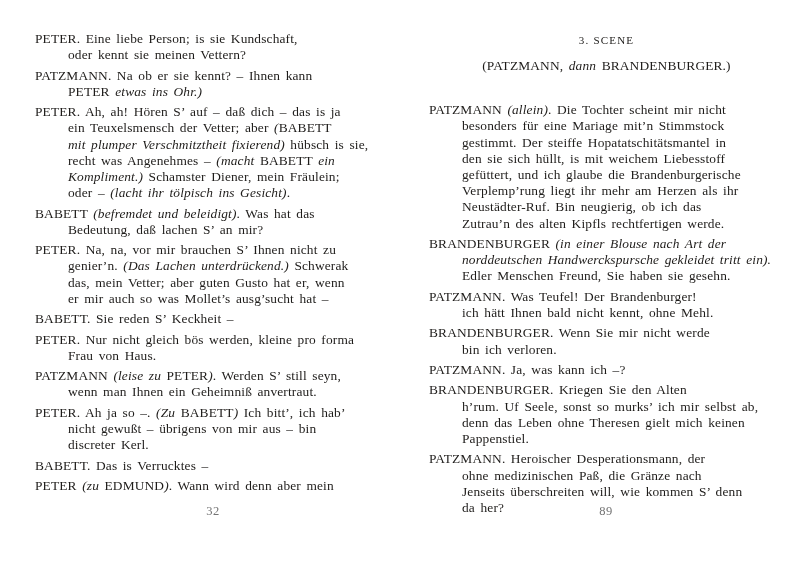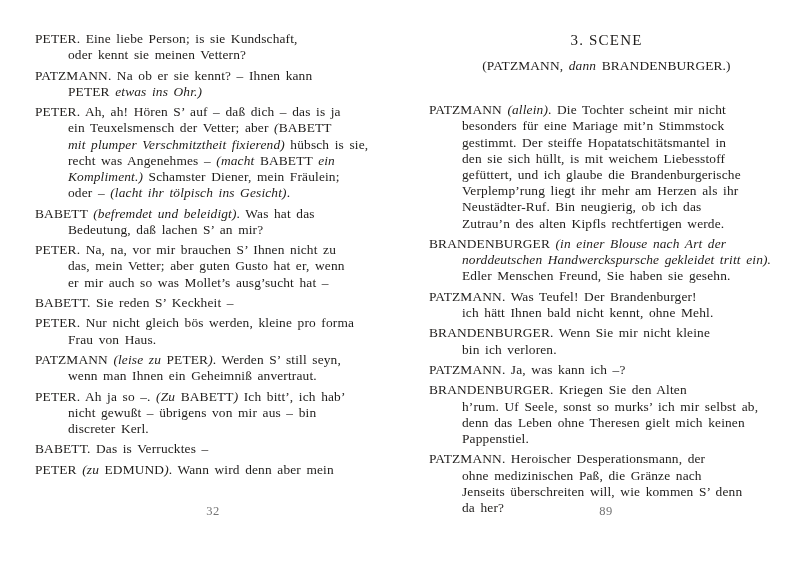--- a/index.html
+++ b/index.html
@@ -17,21 +17,21 @@
   .line {
     font-size: 13.4px; line-height: 16.2px;
     color: #1e1c1a; white-space: nowrap;
     word-spacing: 2px; letter-spacing: 0.15px;
   }
   .line.cont { padding-left: 33px; }
   .speech { margin-bottom: 4.2px; }
   .line i { font-style: italic; }
 
   .heading {
-    text-align: center; font-size: 15px; line-height: 18px;
+    text-align: center; font-size: 11px; line-height: 18px;
     letter-spacing: 1.2px; color: #1e1c1a; margin-bottom: 9px;
     white-space: nowrap;
   }
   .cast {
     text-align: center; font-size: 13.4px; line-height: 16.2px;
     color: #1e1c1a; margin-bottom: 28px; white-space: nowrap;
     word-spacing: 2px; letter-spacing: 0.15px;
   }
   .pagenum {
     position: absolute; top: 504px; width: 100%;
@@ -63,20 +63,21 @@
           <div class="line cont"><span>recht was Angenehmes – </span><i>(macht </i><span>BABETT </span><i>ein</i></div>
           <div class="line cont"><i>Kompliment.)</i><span> Schamster Diener, mein Fräulein;</span></div>
           <div class="line cont"><span>oder – </span><i>(lacht ihr tölpisch ins Gesicht)</i><span>.</span></div>
         </div>
         <div class="speech">
           <div class="line"><span>BABETT </span><i>(befremdet und beleidigt)</i><span>. Was hat das</span></div>
           <div class="line cont"><span>Bedeutung, daß lachen S’ an mir?</span></div>
         </div>
         <div class="speech">
           <div class="line"><span>PETER. Na, na, vor mir brauchen S’ Ihnen nicht zu</span></div>
+          <div class="line cont"><span>genier’n. </span><i>(Das Lachen unterdrückend.)</i><span> Schwerak</span></div>
           <div class="line cont"><span>das, mein Vetter; aber guten Gusto hat er, wenn</span></div>
           <div class="line cont"><span>er mir auch so was Mollet’s ausg’sucht hat –</span></div>
         </div>
         <div class="speech">
           <div class="line"><span>BABETT. Sie reden S’ Keckheit –</span></div>
         </div>
         <div class="speech">
           <div class="line"><span>PETER. Nur nicht gleich bös werden, kleine pro forma</span></div>
           <div class="line cont"><span>Frau von Haus.</span></div>
         </div>
@@ -116,21 +117,21 @@
         <div class="speech">
           <div class="line"><span>BRANDENBURGER </span><i>(in einer Blouse nach Art der</i></div>
           <div class="line cont"><i>norddeutschen Handwerckspursche gekleidet tritt ein).</i></div>
           <div class="line cont"><span>Edler Menschen Freund, Sie haben sie gesehn.</span></div>
         </div>
         <div class="speech">
           <div class="line"><span>PATZMANN. Was Teufel! Der Brandenburger!</span></div>
           <div class="line cont"><span>ich hätt Ihnen bald nicht kennt, ohne Mehl.</span></div>
         </div>
         <div class="speech">
-          <div class="line"><span>BRANDENBURGER. Wenn Sie mir nicht kleine</span></div>
+          <div class="line"><span>BRANDENBURGER. Wenn Sie mir nicht werde</span></div>
           <div class="line cont"><span>bin ich verloren.</span></div>
         </div>
         <div class="speech">
           <div class="line"><span>PATZMANN. Ja, was kann ich –?</span></div>
         </div>
         <div class="speech">
           <div class="line"><span>BRANDENBURGER. Kriegen Sie den Alten</span></div>
           <div class="line cont"><span>h’rum. Uf Seele, sonst so murks’ ich mir selbst ab,</span></div>
           <div class="line cont"><span>denn das Leben ohne Theresen gielt mich keinen</span></div>
           <div class="line cont"><span>Pappenstiel.</span></div>

